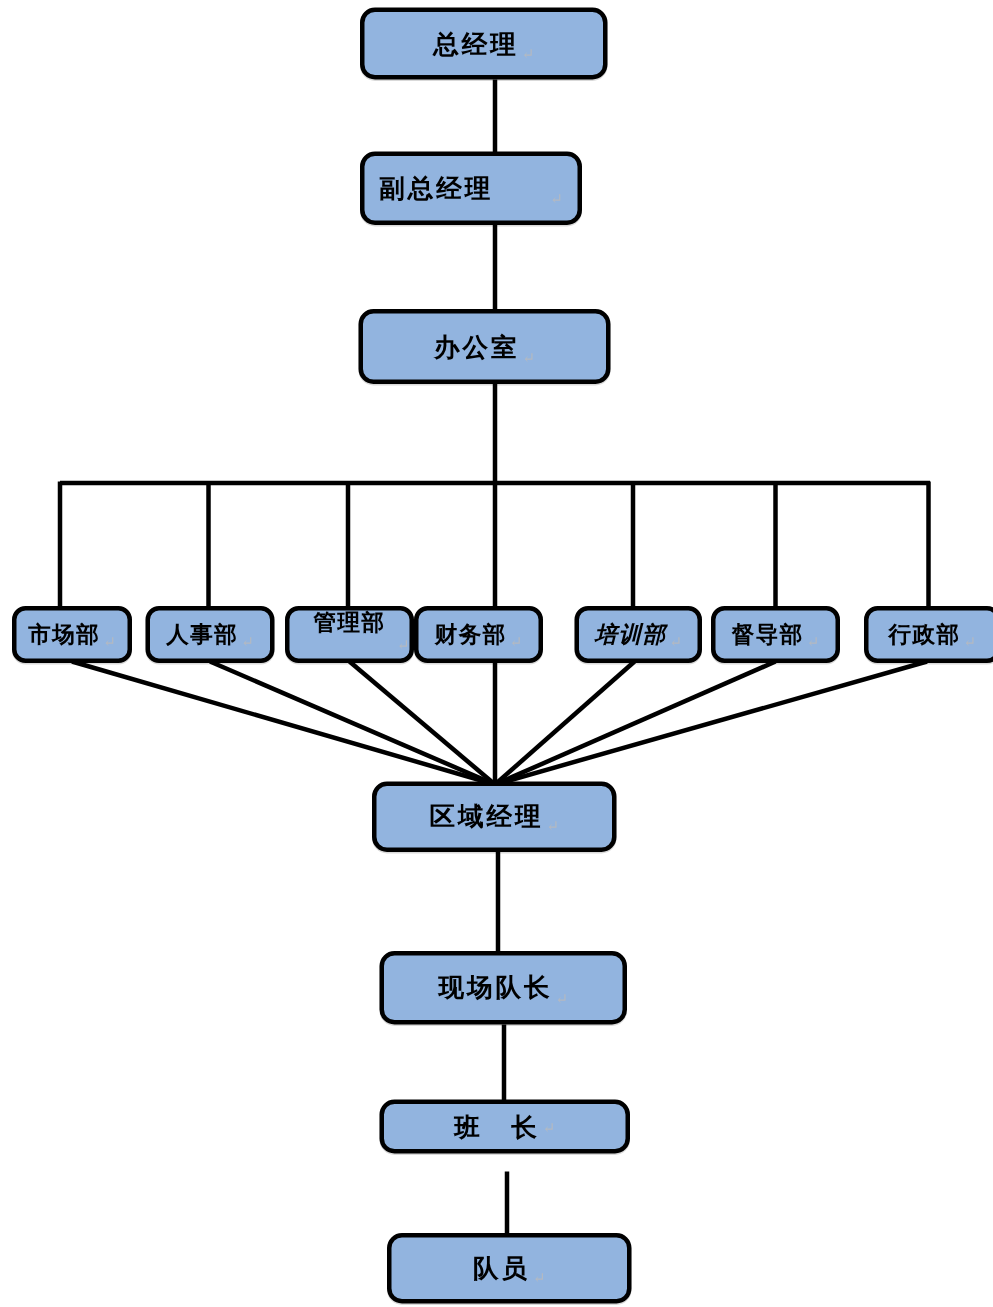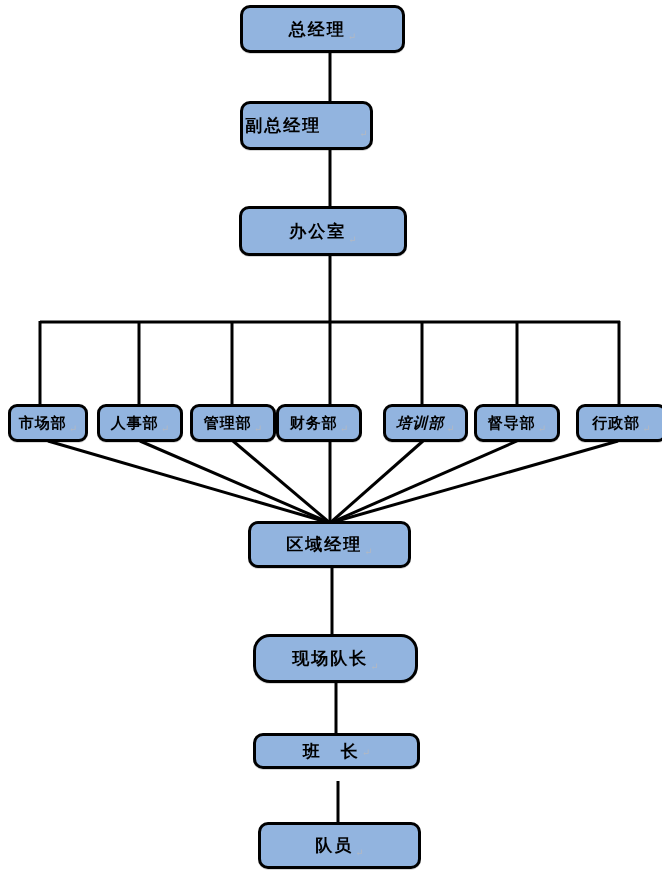--- a/index.html
+++ b/index.html
@@ -73,39 +73,39 @@
     <line x1="332" y1="568" x2="332" y2="637"></line>
     <line x1="336" y1="683" x2="336" y2="736"></line>
     <line x1="338" y1="781" x2="338" y2="825"></line>
   </svg>
 
   <div class="node" style="left:240px;top:5px;width:165px;height:48px;">
     <span>总经理</span>
     <span class="pmark">↵</span>
   </div>
 
-  <div class="node" style="left:240px;top:101px;width:133px;height:49px;gap:36px;">
+  <div class="node" style="left:240px;top:101px;width:148px;height:49px;gap:36px;">
     <span>副总经理</span>
     <span class="pmark">↵</span>
   </div>
 
   <div class="node" style="left:239px;top:206px;width:168px;height:50px;">
     <span>办公室</span>
     <span class="pmark">↵</span>
   </div>
 
   <div class="node dept" style="left:8px;top:404px;width:80px;height:38px;">
     <span>市场部</span>
     <span class="pmark">↵</span>
   </div>
   <div class="node dept" style="left:97px;top:404px;width:86px;height:38px;">
     <span>人事部</span>
     <span class="pmark">↵</span>
   </div>
-  <div class="node dept" style="left:190px;top:404px;width:86px;height:38px;">
+  <div class="node dept" style="left:190px;top:404px;width:86px;height:38px;flex-direction:column;">
     <span>管理部</span>
     <span class="pmark">↵</span>
   </div>
   <div class="node dept" style="left:276px;top:404px;width:86px;height:38px;">
     <span>财务部</span>
     <span class="pmark">↵</span>
   </div>
   <div class="node dept" style="left:383px;top:404px;width:85px;height:38px;font-style:italic;">
     <span>培训部</span>
     <span class="pmark">↵</span>
@@ -117,21 +117,21 @@
   <div class="node dept" style="left:576px;top:404px;width:91px;height:38px;">
     <span>行政部</span>
     <span class="pmark">↵</span>
   </div>
 
   <div class="node" style="left:248px;top:521px;width:163px;height:47px;">
     <span>区域经理</span>
     <span class="pmark">↵</span>
   </div>
 
-  <div class="node" style="left:253px;top:634px;width:165px;height:49px;border-radius:17px;">
+  <div class="node" style="left:253px;top:634px;width:165px;height:49px;">
     <span>现场队长</span>
     <span class="pmark">↵</span>
   </div>
 
   <div class="node" style="left:253px;top:733px;width:167px;height:36px;">
     <span>班　长</span>
     <span class="pmark">↵</span>
   </div>
 
   <div class="node" style="left:258px;top:822px;width:163px;height:47px;">

